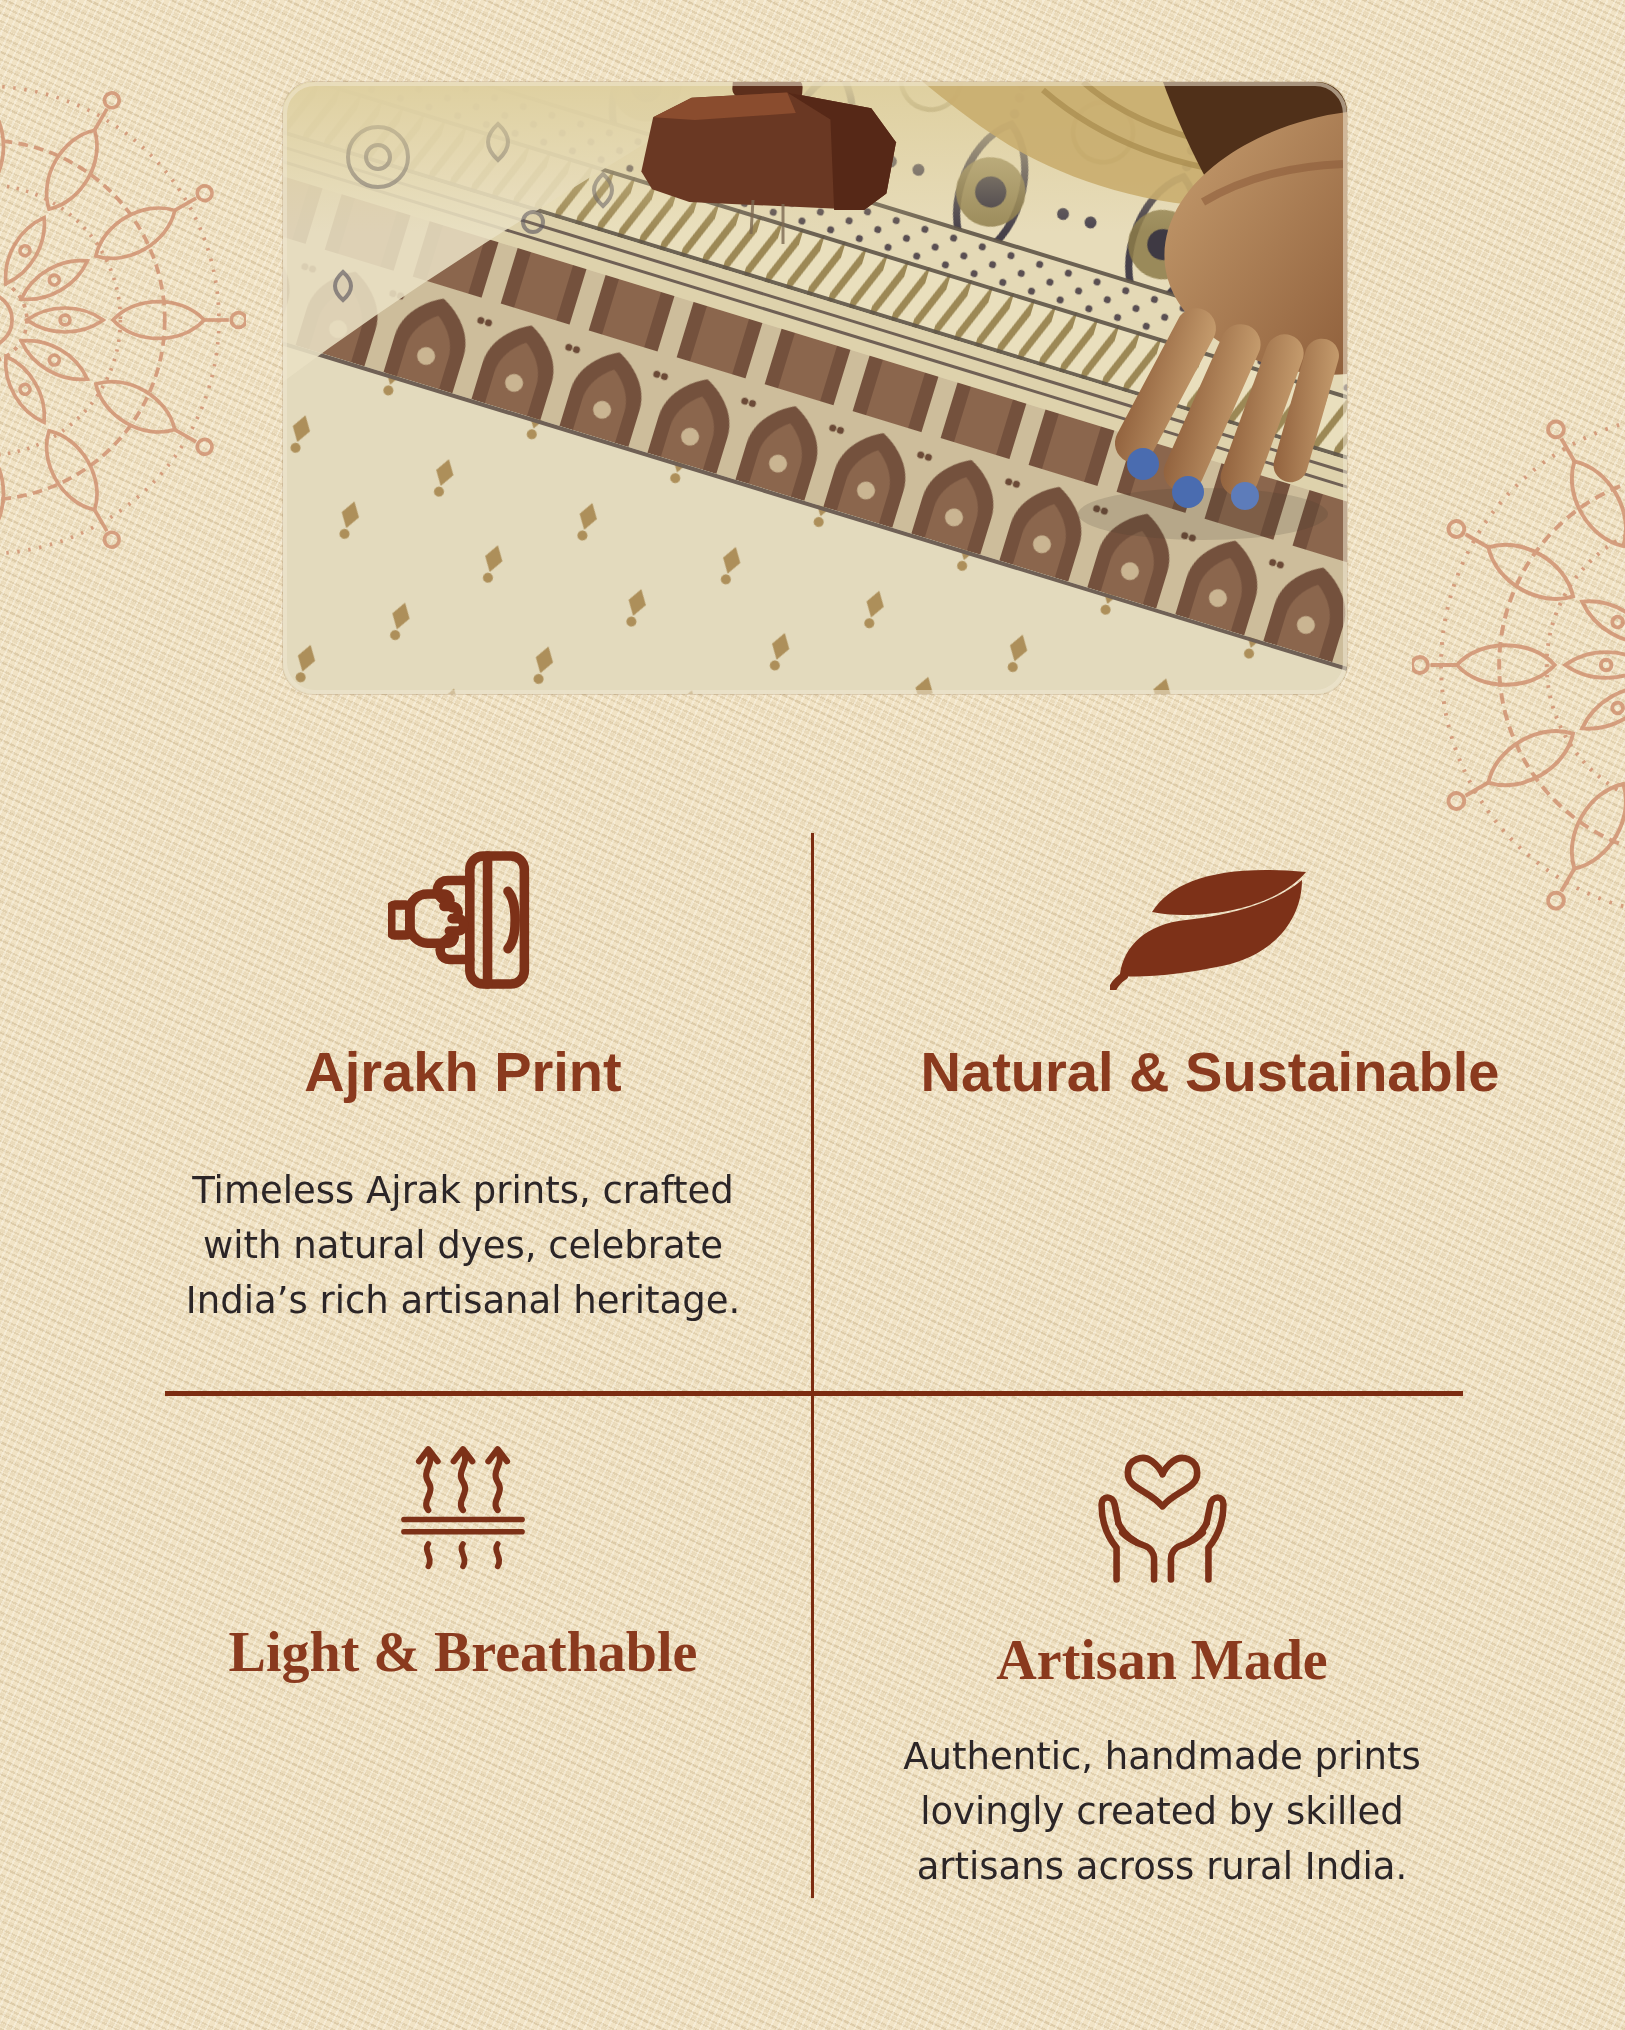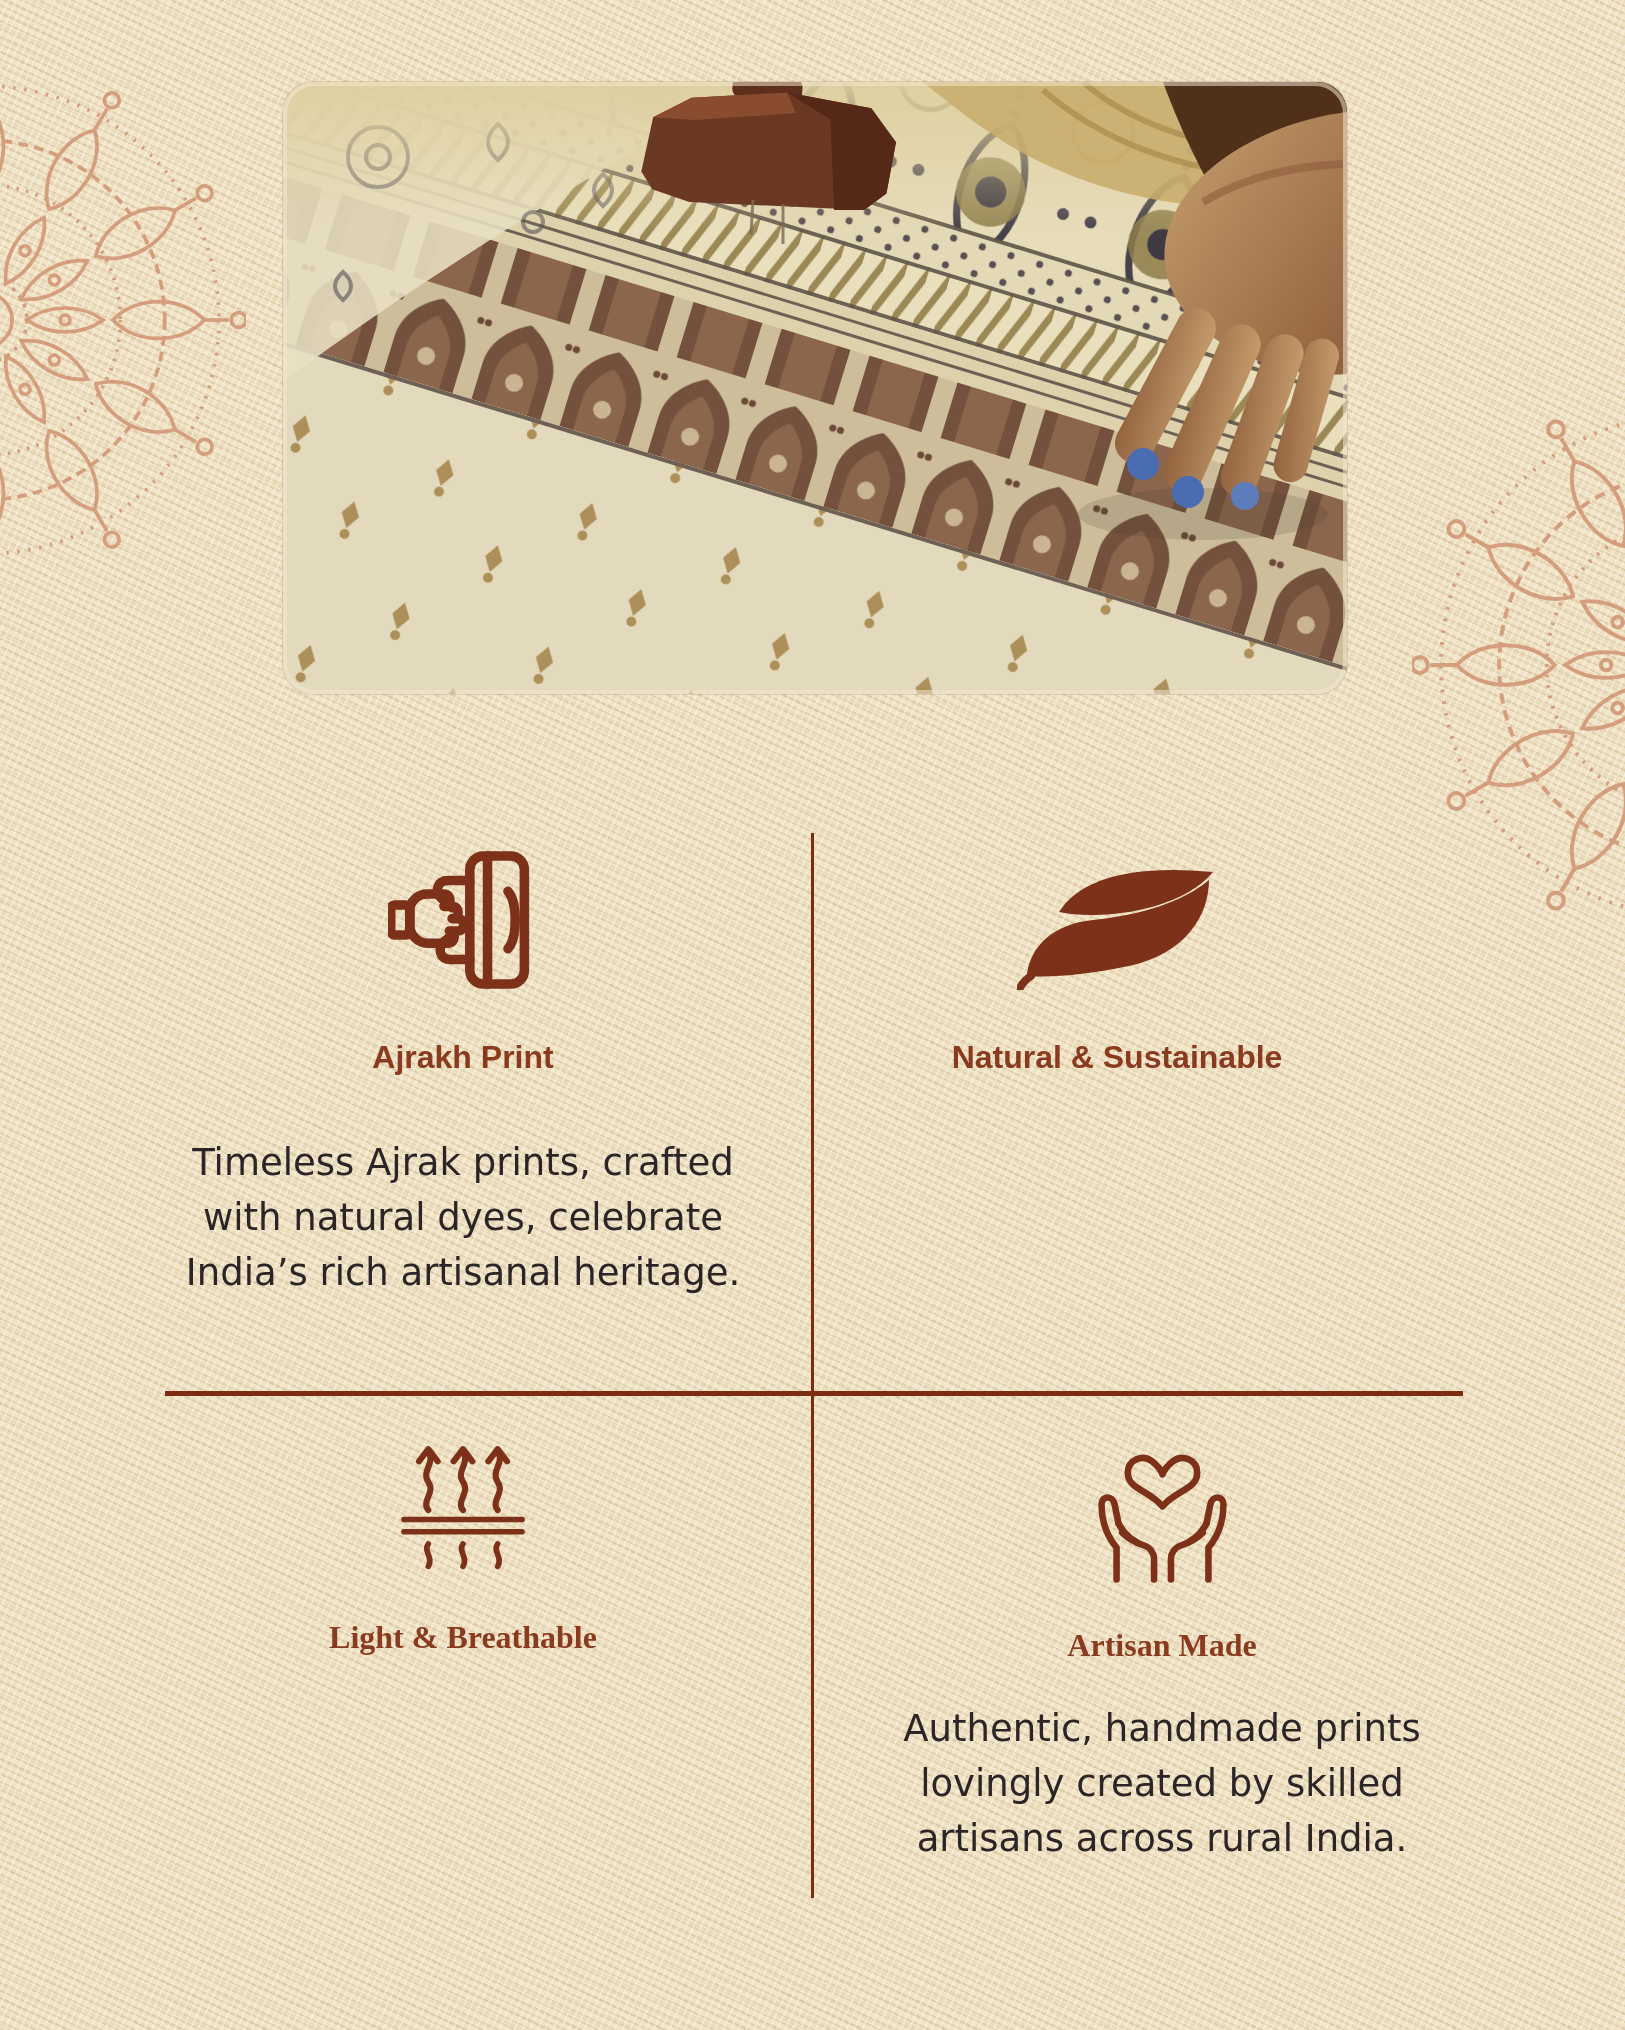--- a/index.html
+++ b/index.html
@@ -25,30 +25,30 @@
     box-shadow:0 0 0 1px rgba(120,90,60,.18);
   }
   .hero svg{ display:block; width:100%; height:100%; }
 
   .divider-v{ position:absolute; left:811px; top:833px; width:3px;  height:1065px; background:#7c2c11; }
   .divider-h{ position:absolute; left:165px; top:1391px; width:1298px; height:5px; background:#7c2c11; }
 
   .feature{ position:absolute; width:700px; display:flex; flex-direction:column;
             align-items:center; text-align:center; }
   .f1{ left:113px; top:845px; }
-  .f2{ left:767px; top:845px; }
+  .f2{ left:860px; top:845px; }
   .f3{ left:113px; top:1437px; }
   .f4{ left:812px; top:1437px;gap:8px; }
 
   .icon{ height:150px; display:flex; align-items:center; justify-content:center; margin-bottom:44px; }
   .row2 .icon{ margin-bottom:32px; }
 
   .feature h2{
     font-family:"Liberation Sans","DejaVu Sans",sans-serif;
-    font-weight:700; font-size:32px; line-height:1.18;
+    font-weight:700; font-size:56px; line-height:1.18;
     color:#8a3a1e; margin:0 0 58px;
   }
   .row2 h2{ margin-bottom:28px;font-family:Liberation Serif, serif; }
 
   .feature p{
     font-size:37px; line-height:55px; color:#2b2527;
     white-space:pre-line;
   }
 </style>
 </head>

